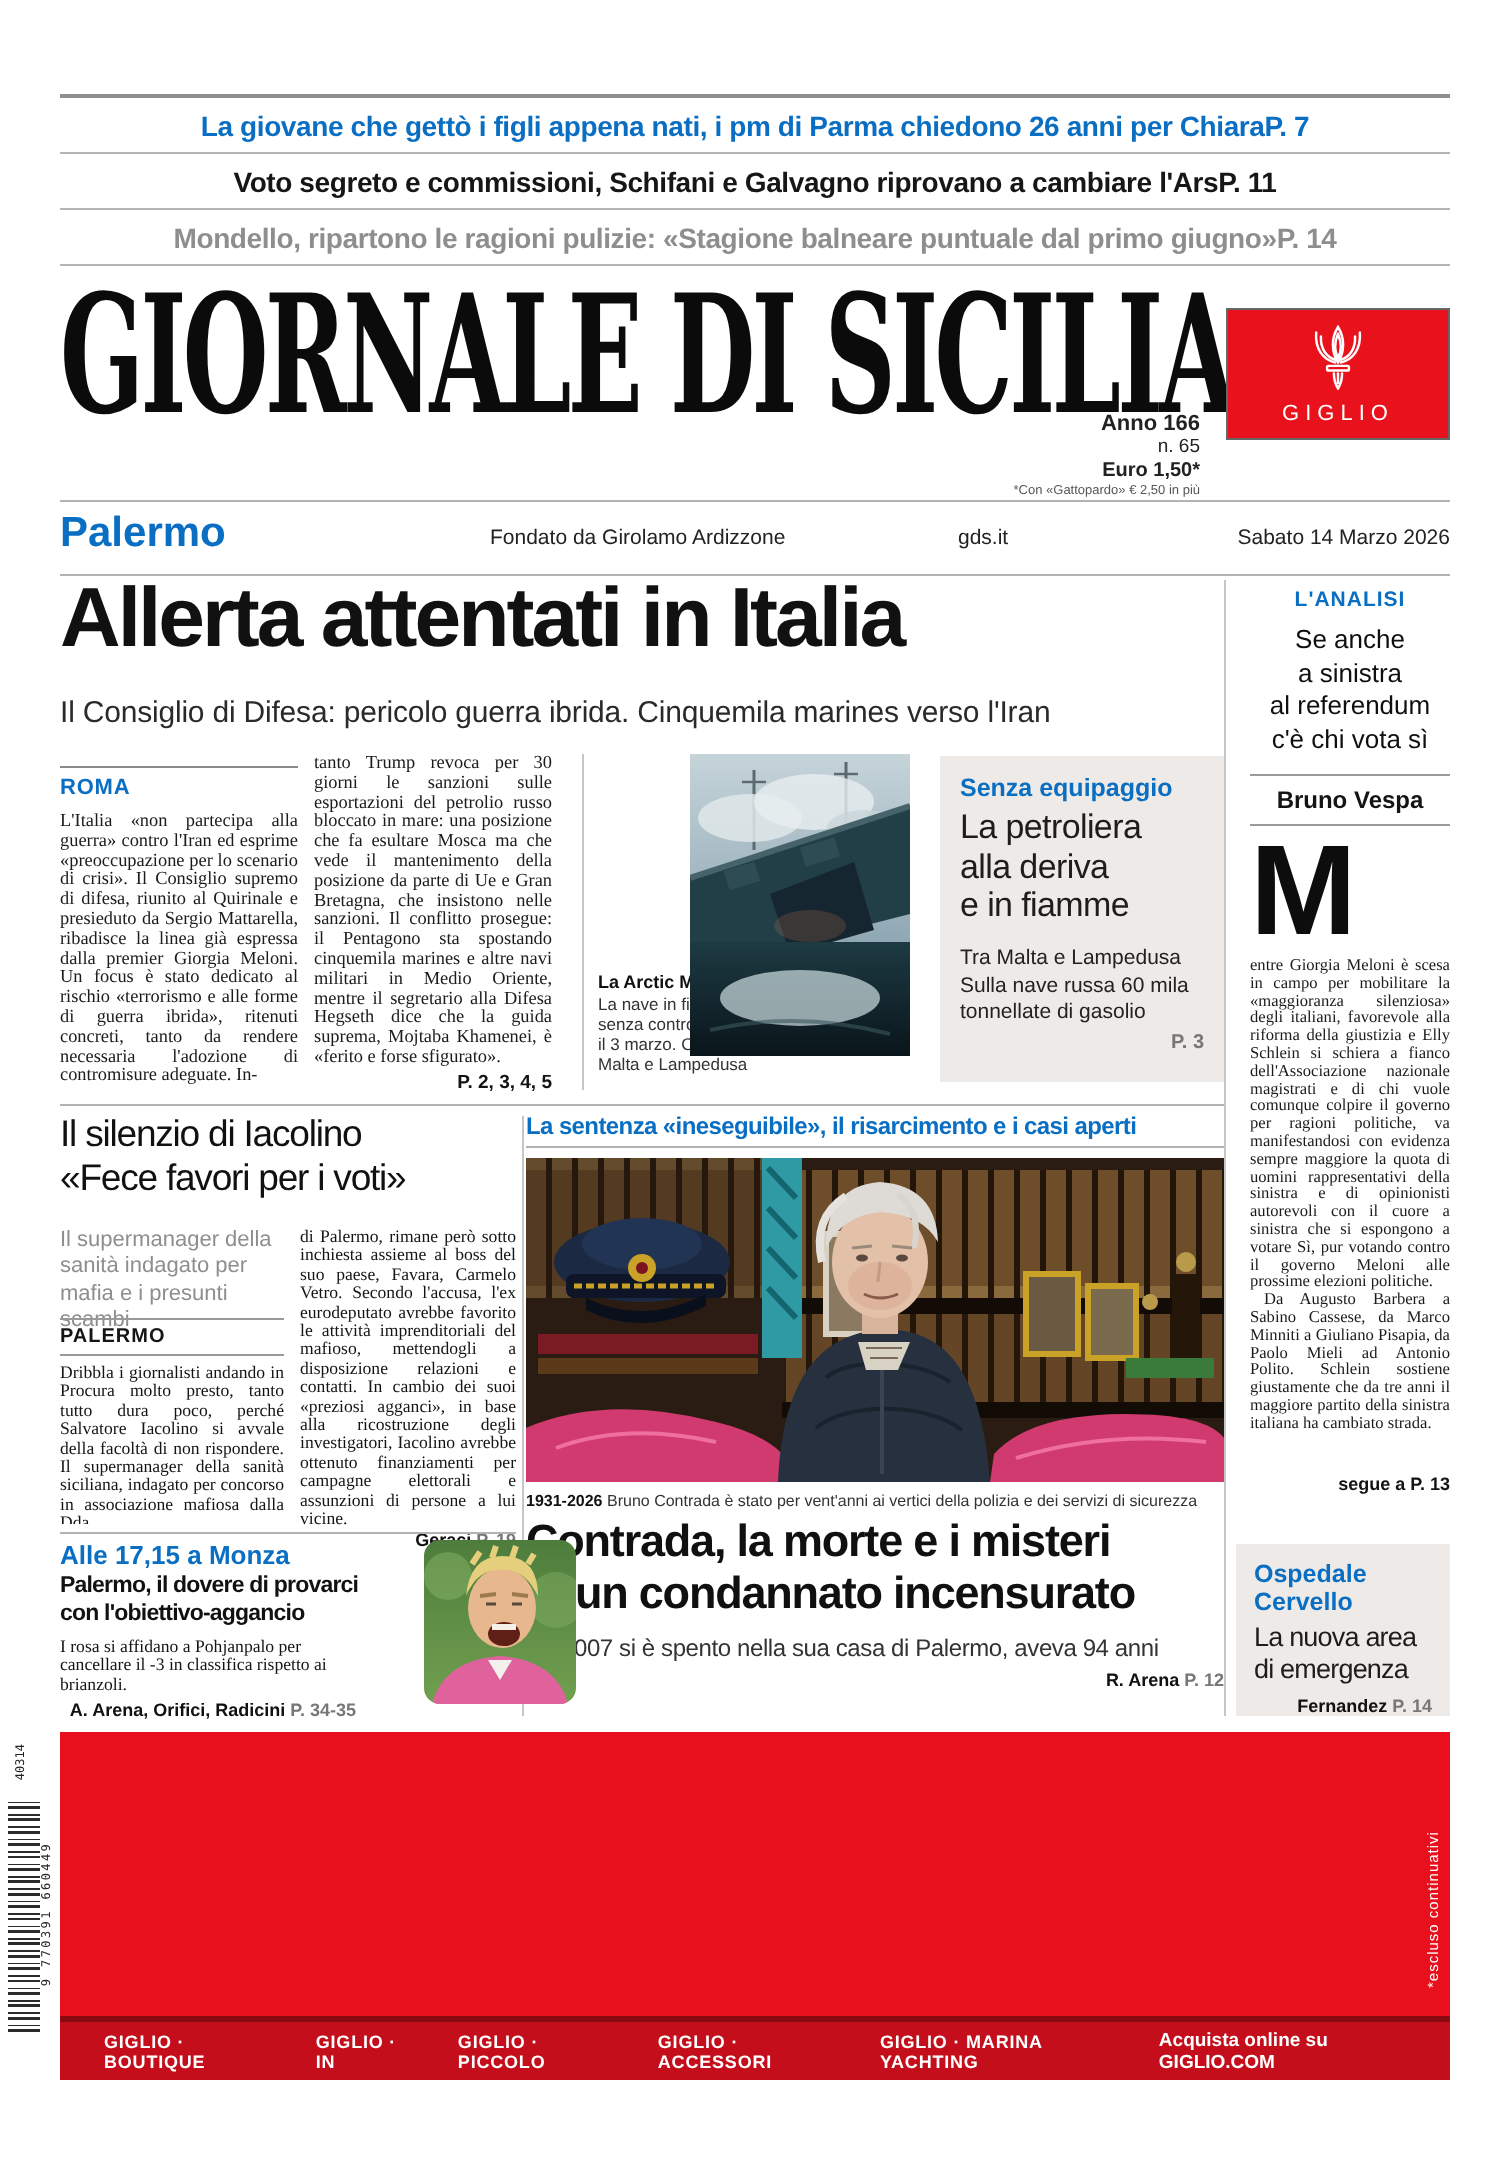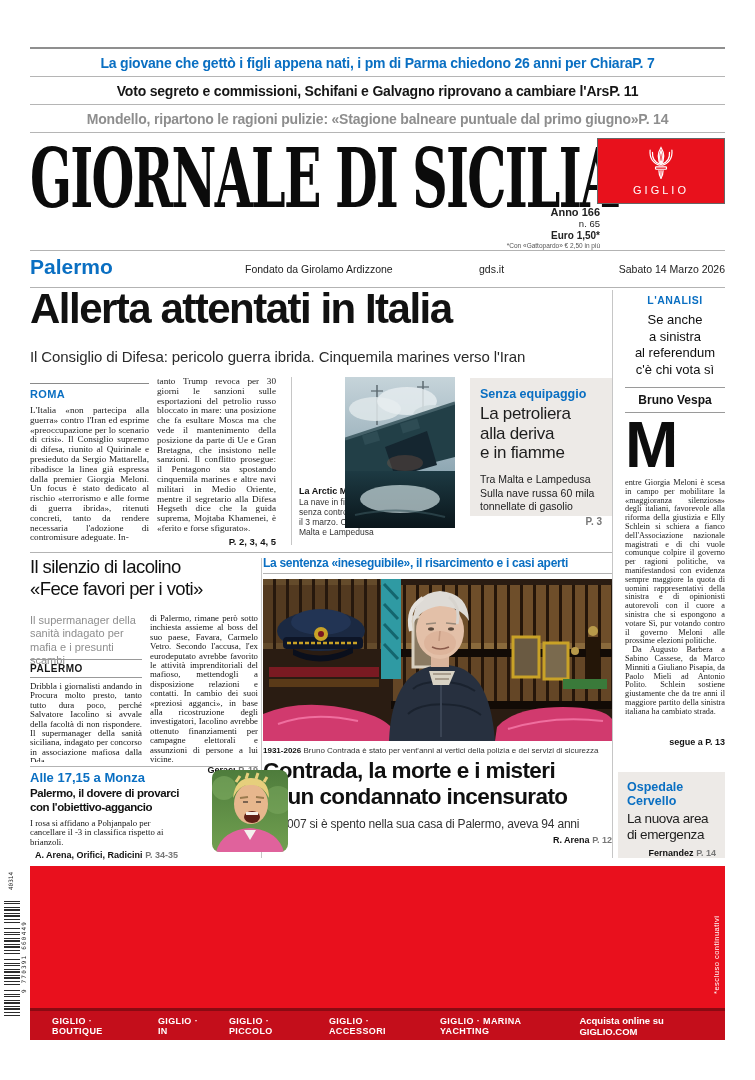--- a/index.html
+++ b/index.html
@@ -17,21 +17,21 @@
   
   #teasers{position:absolute;left:30px;right:30px;top:47px;border-top:2px solid #8f8f8f}
   .teaser{display:flex;justify-content:center;align-items:center;height:28px;
           border-bottom:1.5px solid #b5b5b5;font-weight:bold;font-size:14px;letter-spacing:-.2px;cursor:pointer}
   .teaser .pg{font-weight:bold}
 
   
   #mast{position:absolute;left:30px;top:144px;font-family:"DejaVu Serif",serif;font-weight:bold;
         font-size:82px;line-height:68px;letter-spacing:-3px;white-space:nowrap;color:#0b0b0b;
         transform:scaleX(.60);transform-origin:0 0}
-  #logo{position:absolute;right:30px;top:138px;width:128px;height:66px;background:#e8111c;
+  #logo{position:absolute;right:30px;top:154px;width:112px;height:66px;background:#e8111c;
         border:1px solid #666;display:flex;flex-direction:column;align-items:center;justify-content:center;gap:1px}
   #logo .lbl{color:#fff;font-size:11px;letter-spacing:3px}
   #edition{position:absolute;right:155px;top:206px;text-align:right;line-height:1.15;color:#222}
   #edition .ed1{font-size:11px;font-weight:bold}
   #edition .ed2{font-size:9.5px}
   #edition .ed3{font-size:10px;font-weight:bold}
   #edition .ednote{font-size:6.5px;color:#555;margin-top:1px}
 
   
   #city{position:absolute;left:30px;top:255px;font-size:21px;font-weight:bold}
@@ -44,21 +44,21 @@
   #lede-s{position:absolute;left:30px;top:348px;font-size:15px;color:#2a2a2a;letter-spacing:-.1px}
   .lead-kicker{position:absolute;left:30px;top:388px;font-size:11px;font-weight:bold;letter-spacing:.4px}
   .bodytxt{font-size:9.2px;line-height:9.8px;color:#1b1b1b}
   #lead-c1{position:absolute;left:30px;top:406px;width:119px;height:140px;overflow:hidden}
   #lead-c2{position:absolute;left:157px;top:377px;width:119px}
   #lead-pg{text-align:right;font-weight:bold;font-size:9.5px;margin-top:2px;font-family:"Liberation Sans",sans-serif}
   #ship-cap{position:absolute;left:299px;top:486px;width:80px;font-size:8.5px;line-height:1.2;color:#333}
   #ship-cap .cap-t{font-weight:bold;font-size:9px;color:#111}
   #ship-photo{position:absolute;left:345px;top:377px;width:110px;height:151px}
   .graybox{background:#edeae7}
-  #tankbox{position:absolute;left:470px;top:378px;width:142px;height:138px;padding:9px 10px}
+  #tankbox{position:absolute;left:470px;top:378px;width:142px;height:163px;padding:9px 10px}
   .bx-k{font-size:12.5px;font-weight:bold}
   #tankbox .bx-h{font-size:17px;line-height:1.16;color:#1d1d1d;letter-spacing:-.3px;margin-top:3px}
   #tankbox .bx-b{font-size:10.5px;line-height:1.3;margin-top:10px;color:#222}
   #tankbox .bx-p{text-align:right;font-size:10px;margin-top:2px}
 
   
   #ancol{position:absolute;left:625px;top:294px;width:100px}
   .an-k{text-align:center;font-size:10.5px;font-weight:bold;letter-spacing:.5px}
   .an-h{text-align:center;font-size:13px;line-height:16.5px;margin-top:6px;color:#0f0f0f}
   .an-rl{border-top:1px solid #9a9a9a;margin-top:9px}

